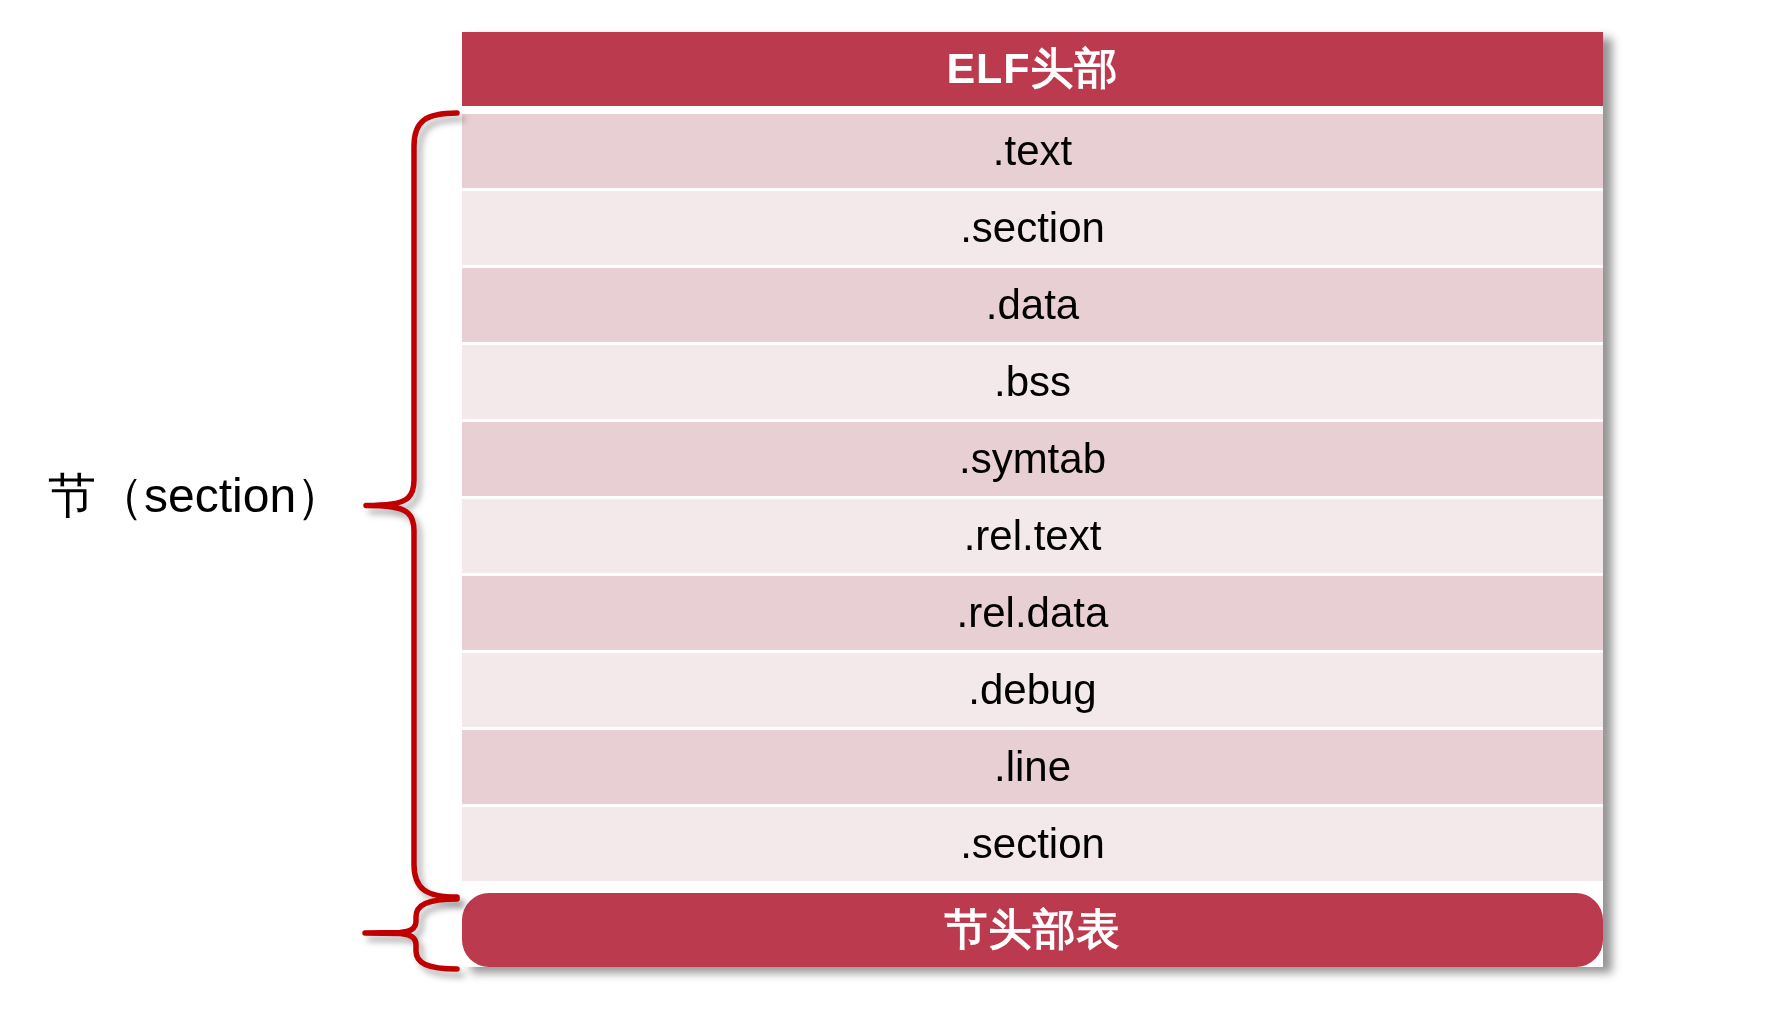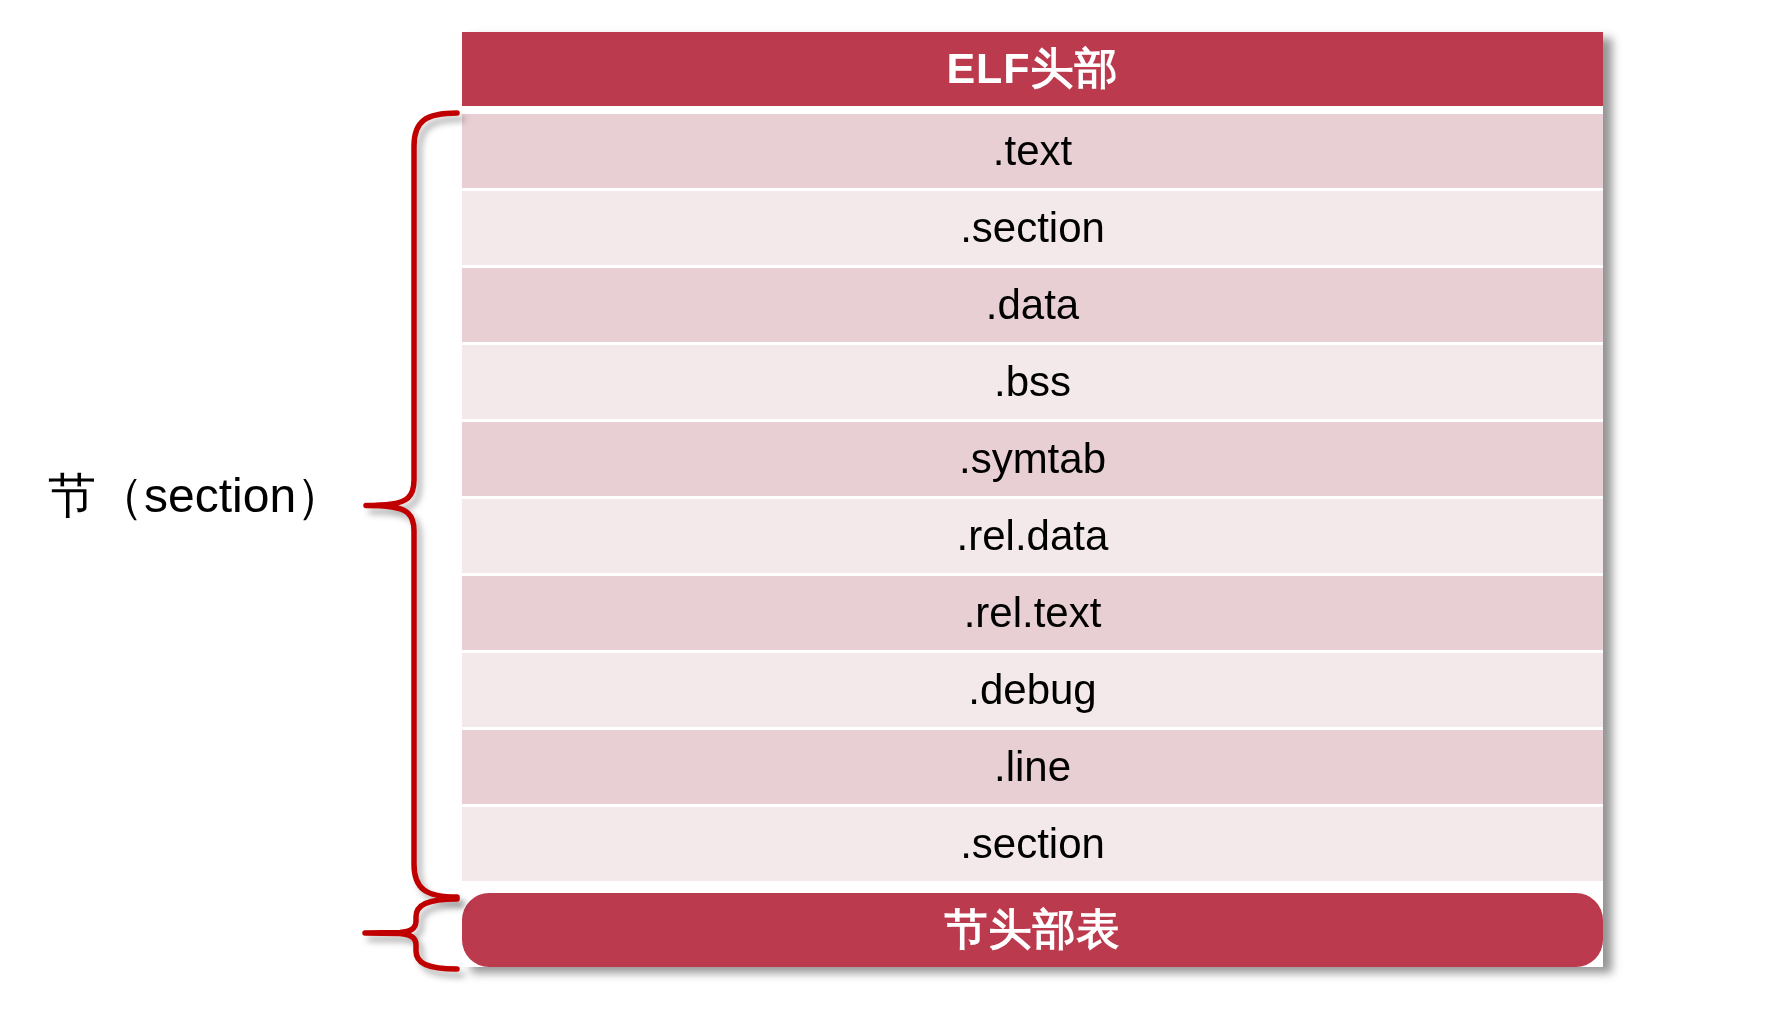--- a/index.html
+++ b/index.html
@@ -84,22 +84,22 @@
 
   <div class="elf-table">
     <div class="band header">ELF头部</div>
 
     <div class="rows">
       <div class="band">.text</div>
       <div class="band">.section</div>
       <div class="band">.data</div>
       <div class="band">.bss</div>
       <div class="band">.symtab</div>
+      <div class="band">.rel.text</div>
       <div class="band">.rel.data</div>
-      <div class="band">.rel.text</div>
       <div class="band">.debug</div>
       <div class="band">.line</div>
       <div class="band">.section</div>
     </div>
 
     <div class="band footer">节头部表</div>
   </div>
 
   <svg class="brace-svg" viewBox="0 0 1780 1012">
 

